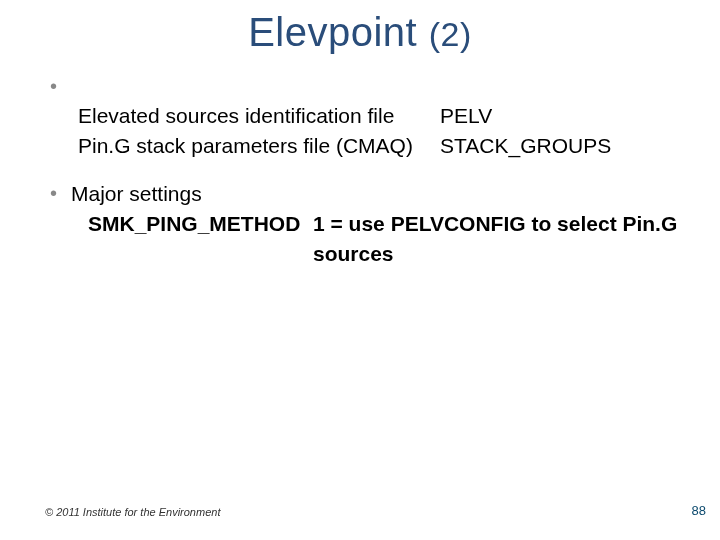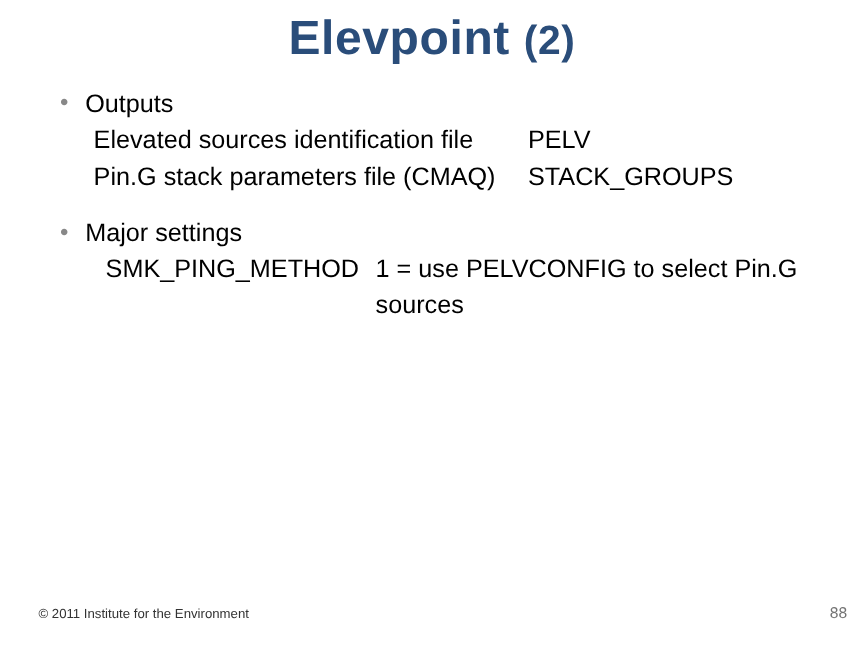--- a/index.html
+++ b/index.html
@@ -7,21 +7,21 @@
   body {
     font-family: Verdana, Geneva, sans-serif;
     background: #fff;
     color: #000;
     position: relative;
     padding: 10px 30px 0 30px;
   }
   .title {
     text-align: center;
     font-size: 40px;
-    font-weight: 700;
+    font-weight: 400;
     color: #2a4d7a;
     margin-bottom: 18px;
     letter-spacing: 0.5px;
   }
   .title .paren {
     font-size: 34px;
   }
   .section {
     margin-bottom: 18px;
   }
@@ -47,51 +47,51 @@
     line-height: 1.45;
   }
   .outputs-row { display: flex; }
   .outputs-left { width: 362px; flex: 0 0 362px; }
   .outputs-right { flex: 1; }
   .settings-table {
     margin-left: 58px;
     font-size: 21px;
     line-height: 1.42;
   }
-  .settings-row { display: flex; align-items: flex-start; margin-bottom: 2px; }
+  .settings-row { display: flex; align-items: flex-start; margin-bottom: 2px; font-weight: bold; }
   .settings-left { width: 225px; flex: 0 0 225px; white-space: nowrap; }
   .settings-right { flex: 1; }
   .footer-left {
     position: absolute;
-    left: 32px;
+    left: 45px;
     bottom: 22px;
     font-size: 11px;
     font-family: Arial, sans-serif;
     color: #333;
+    font-style: italic;
   }
   .footer-right {
     position: absolute;
     right: 14px;
     bottom: 22px;
     font-size: 13px;
     font-family: Arial, sans-serif;
-    color: #737373;
+    color: #0c4a6e;
   }
 </style>
 </head>
 <body>
 
 <div class="title">
   <span>Elevpoint </span><span class="paren">(2)</span>
 </div>
 
 <div class="section">
   <div class="bullet-row">
     <span class="bullet">•</span>
-    <span class="bullet-label">Outputs</span>
   </div>
   <div class="outputs-table">
     <div class="outputs-row">
       <div class="outputs-left">Elevated sources identification file</div>
       <div class="outputs-right">PELV</div>
     </div>
     <div class="outputs-row">
       <div class="outputs-left">Pin.G stack parameters file (CMAQ)</div>
       <div class="outputs-right">STACK_GROUPS</div>
     </div>

